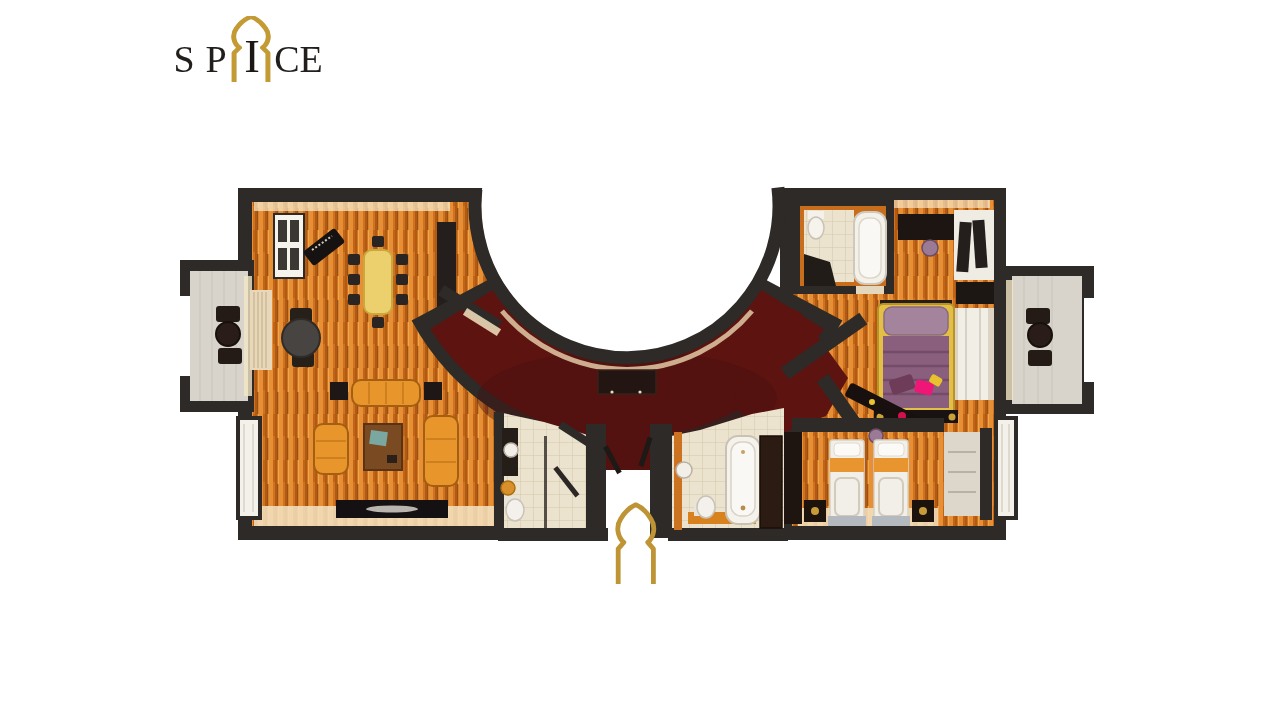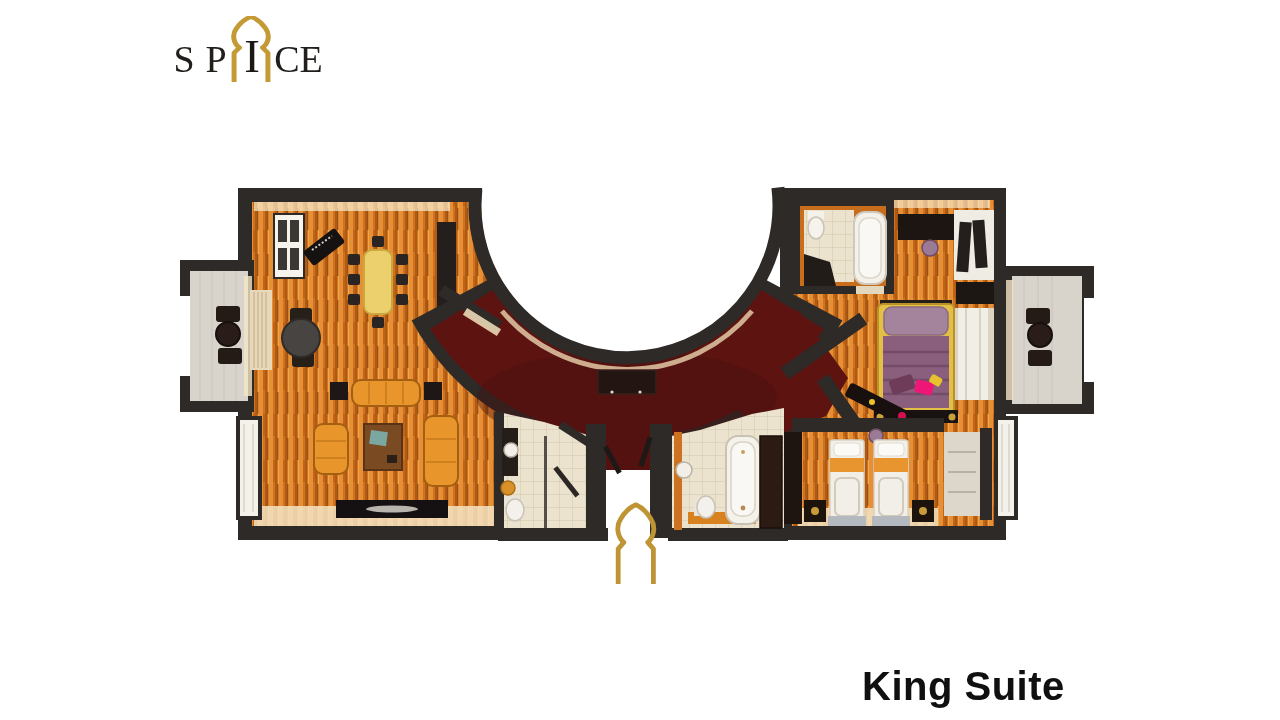--- a/index.html
+++ b/index.html
@@ -271,14 +271,13 @@
       <circle cx="815" cy="511" r="4" fill="#c89b3a"></circle>
       <rect x="912" y="500" width="22" height="22" fill="#1c130d"></rect>
       <circle cx="923" cy="511" r="4" fill="#c89b3a"></circle>
     </g>
 
     <g transform="translate(615,504) scale(0.8)">
       <path d="M4,100 V56 L11,48 C3,41 1,28 7,19 C12,10 19,4 26,1 C33,4 40,10 45,19 C51,28 49,41 41,48 L48,56 V100" fill="none" stroke="#bf9434" stroke-width="6" stroke-linejoin="round"></path>
     </g>
   </svg>
 
-  <div class="caption">King Suite</div>
 </div>
 
 </body></html>

